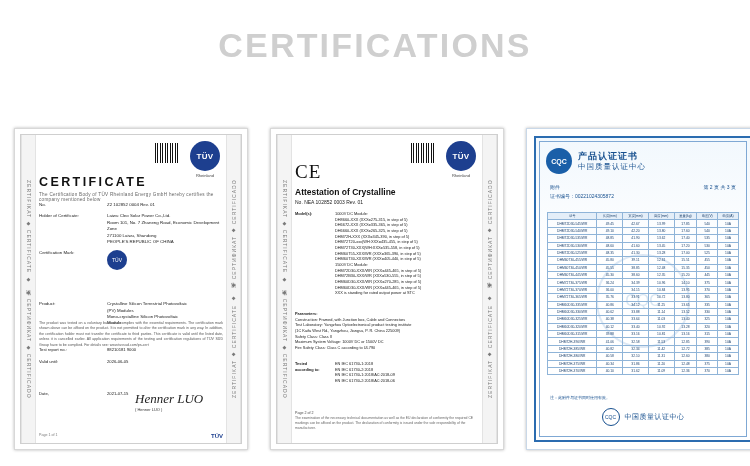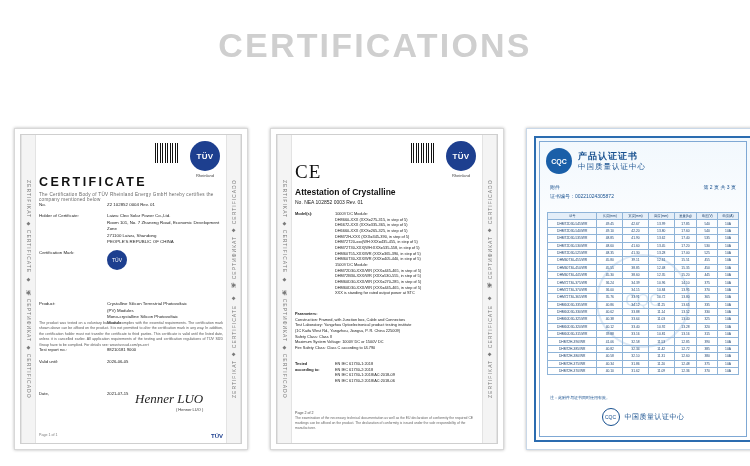--- a/index.html
+++ b/index.html
@@ -180,21 +180,21 @@
     color: #222;
     line-height: 1.6;
   }
   .c1 .footrows .row .lbl { width: 68px; }
   .c1 .sig {
     position: absolute;
     left: 96px;
     top: 252px;
     font-size: 4px;
     color: #333;
-    text-align: right;
+    text-align: left;
   }
   .c1 .sig .scribble {
     font-family: "Liberation Serif", serif;
     font-style: italic;
     font-size: 13px;
     color: #222;
   }
   .c1 .bottombar {
     position: absolute;
     left: 0;

